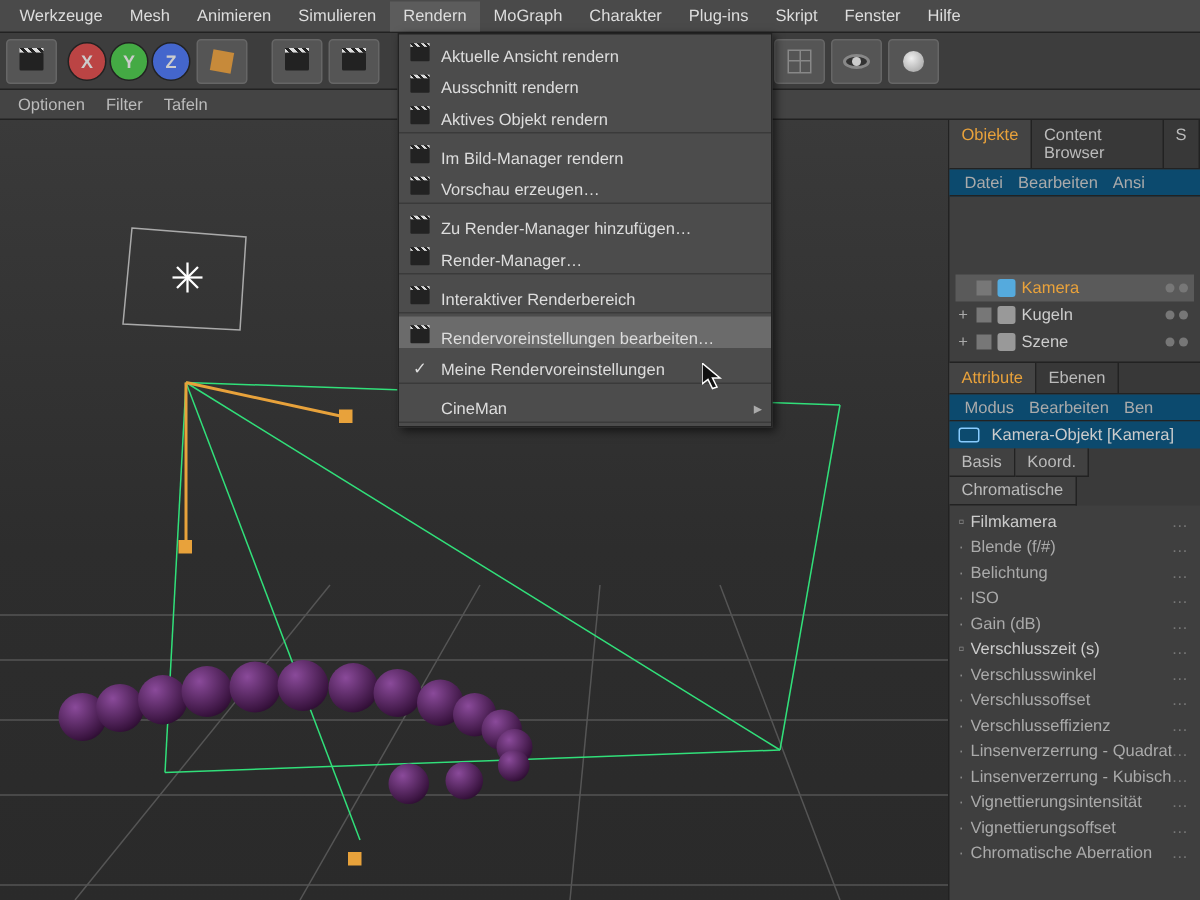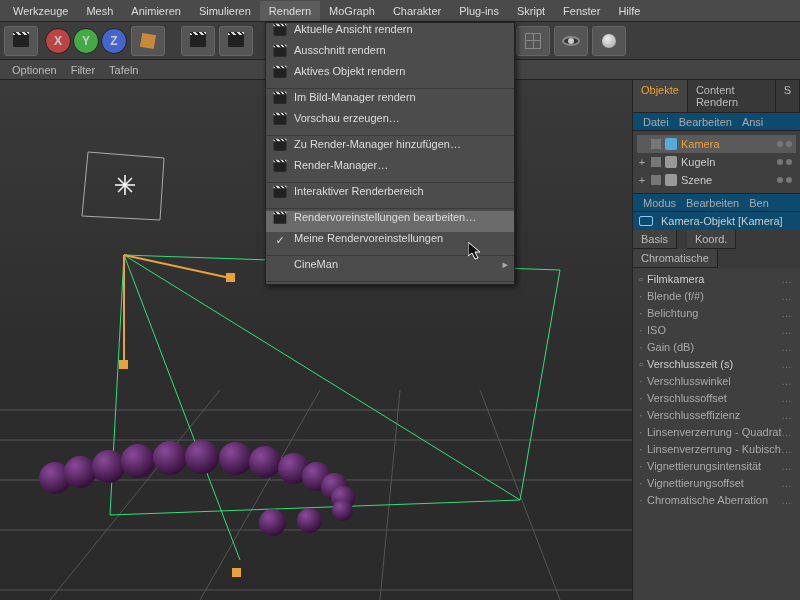--- a/index.html
+++ b/index.html
@@ -21,41 +21,41 @@
   .viewport { flex:1; position:relative; background:linear-gradient(#3a3a3a,#2d2d2d 55%,#2a2a2a); overflow:hidden; }
   .side { width:168px; background:#3f3f3f; border-left:1px solid #222; display:flex; flex-direction:column; }
   
   .viewport svg { position:absolute; inset:0; width:100%; height:100%; }
   .sphere { position:absolute; border-radius:50%; background:radial-gradient(circle at 35% 30%, #8a4a9a, #3a1440 70%, #100010); }
   
   .paneltabs { display:flex; background:#383838; border-bottom:1px solid #222; }
   .ptab { padding:4px 8px; color:#bbb; border-right:1px solid #222; }
   .ptab.active { color:#e9a23b; background:#444; }
   .minibar { height:18px; display:flex; align-items:center; gap:10px; padding-left:10px; color:#aaa; background:#0c4a6e; border-bottom:1px solid #222; font-size:10px; }
-  .tree { padding:4px 4px; }
+  .tree { padding:4px 4px;margin-top:48px; }
   .trow { display:flex; align-items:center; height:18px; gap:4px; color:#ccc; }
   .trow .exp { width:10px; text-align:center; color:#aaa; }
   .trow .ic { width:12px; height:12px; border-radius:2px; }
   .trow.sel { background:#5a5a5a; }
   .trow.sel .nm { color:#e9a23b; }
   .dots { margin-left:auto; display:flex; gap:3px; padding-right:4px;}
   .dot { width:6px; height:6px; border-radius:50%; background:#777; }
   .attrhead { background:#3a3a3a; border-top:1px solid #222; }
-  .attrtabs { display:flex; flex-wrap:wrap;gap:10px; }
+  .attrtabs { display:flex; flex-wrap:wrap; }
   .atab { padding:3px 8px; color:#bbb; background:#414141; border-right:1px solid #222; border-bottom:1px solid #222; }
   .sectitle { padding:4px 6px; color:#ccc; background:#414141; font-weight:bold; }
   .plist { padding:2px 6px; }
   .prow { display:flex; align-items:center; height:17px; color:#aaa; }
   .prow .bul { width:8px; color:#888; }
   .prow .lbl { flex:1; white-space:nowrap; overflow:hidden; }
   .prow .dots2 { color:#777; letter-spacing:2px; }
   .group .lbl { color:#ccc; }
   
   .dropdown { position:absolute; left:265px; top:22px; width:250px; background:#4c4c4c; border:1px solid #222; box-shadow:2px 2px 6px rgba(0,0,0,.6); z-index:50; }
-  .dd-item { display:flex; align-items:flex-start; height:21px; padding-left:4px; color:#ddd; }
+  .dd-item { display:flex; align-items:flex-end; height:21px; padding-left:4px; color:#ddd; }
   .dd-item.hover { background:#6b6b6b; }
   .dd-item .ico { width:20px; height:16px; margin-right:4px; display:flex; align-items:center; justify-content:center; }
   .dd-item .arr { margin-left:auto; padding-right:6px; color:#aaa; }
   .dd-sep { height:1px; background:#3a3a3a; margin:2px 0; }
   .cursor { position:absolute; left:468px; top:242px; z-index:60; }
   .clap { width:16px; height:12px; background:#222; position:relative; border-radius:1px; }
   .clap:before { content:""; position:absolute; top:-3px; left:0; right:0; height:3px; background:repeating-linear-gradient(45deg,#ddd,#ddd 2px,#222 2px,#222 4px); }
   .lamp { width:14px; height:14px; border-radius:50%; background:radial-gradient(circle at 40% 35%,#eee,#999); }
   .eye { width:18px; height:10px; border-radius:50%; background:#333; border:2px solid #888; position:relative;}
   .eye:after{content:"";position:absolute;width:6px;height:6px;background:#ccc;border-radius:50%;left:4px;top:0;}
@@ -179,21 +179,21 @@
         <div class="sphere" style="left: 331.5px; top: 419.5px; width: 21px; height: 21px;"></div>
         <div class="sphere" style="left: 296.5px; top: 427.5px; width: 25px; height: 25px;"></div>
         <div class="sphere" style="left: 258.5px; top: 428.5px; width: 27px; height: 27px;"></div>
       </div>
   </div>
 
   <div class="side">
 
     <div class="paneltabs" id="objtabs">
         <div class="ptab active">Objekte</div>
-        <div class="ptab">Content Rendern</div>
+        <div class="ptab">Content Browser</div>
         <div class="ptab">S</div>
       </div>
     <div class="minibar" id="objmini">
         <div>Datei</div>
         <div>Bearbeiten</div>
         <div>Ansi</div>
       </div>
     <div class="tree" id="tree">
         <div class="trow sel">
           <span class="exp">&nbsp;</span>
@@ -221,20 +221,24 @@
     <span class="ic" style="background:#999"></span>
     <span class="nm">Szene</span>
     <span class="dots">
             <span class="dot"></span>
             <span class="dot"></span>
           </span>
         </div>
       </div>
 
     <div class="attrhead">
+      <div class="paneltabs" id="attrtabs">
+          <div class="ptab active">Attribute</div>
+          <div class="ptab">Ebenen</div>
+        </div>
       <div class="minibar" id="attrmini">
           <div>Modus</div>
           <div>Bearbeiten</div>
           <div>Ben</div>
         </div>
       <div class="trow" style="padding:3px 6px;background:#0c4a6e">
         <span style="width:14px;height:10px;border:1px solid #8cf;border-radius:2px;margin-right:4px"></span>
         <span>Kamera-Objekt [Kamera]</span>
       </div>
       <div class="attrtabs" id="subtabs1">

